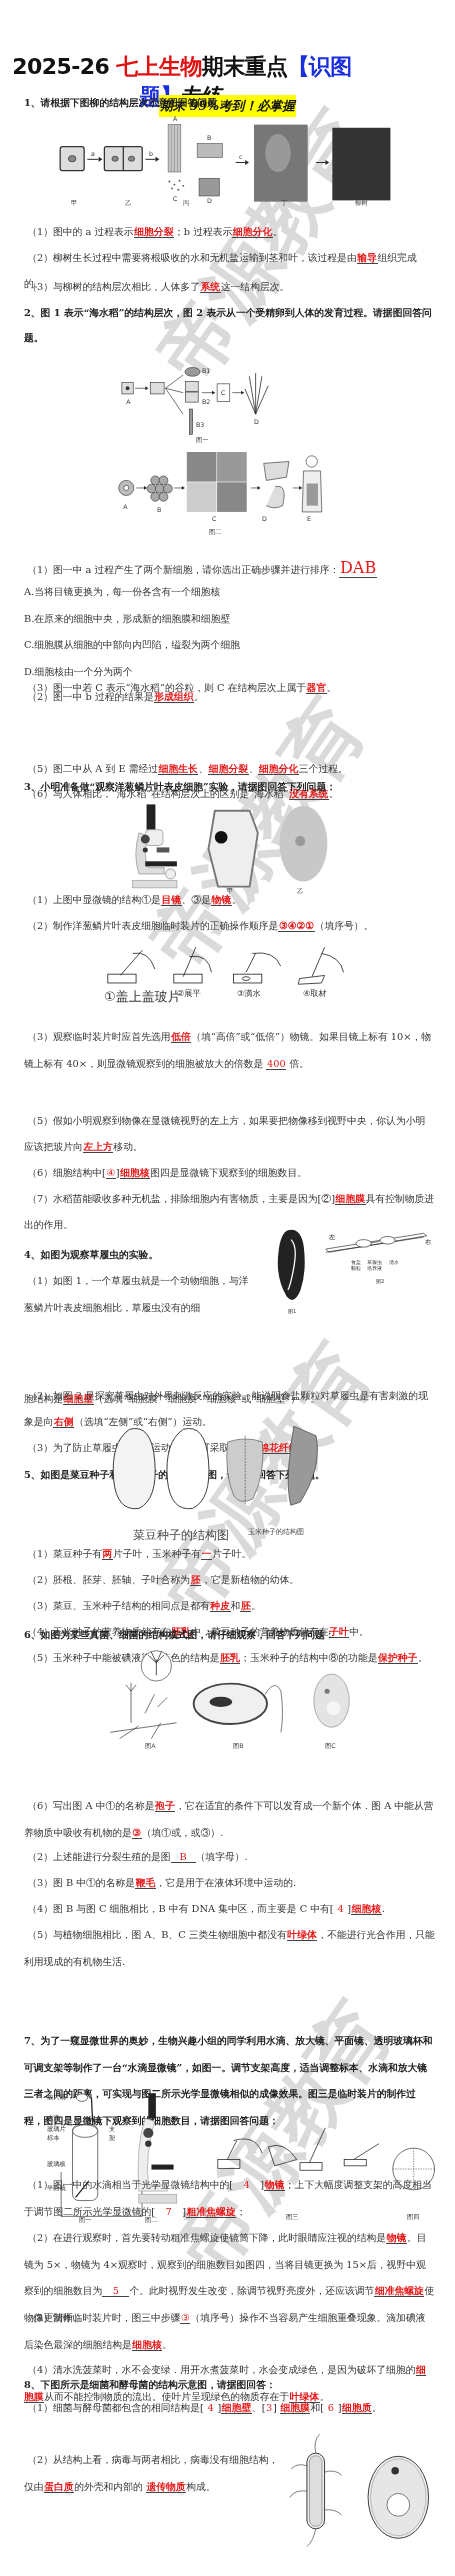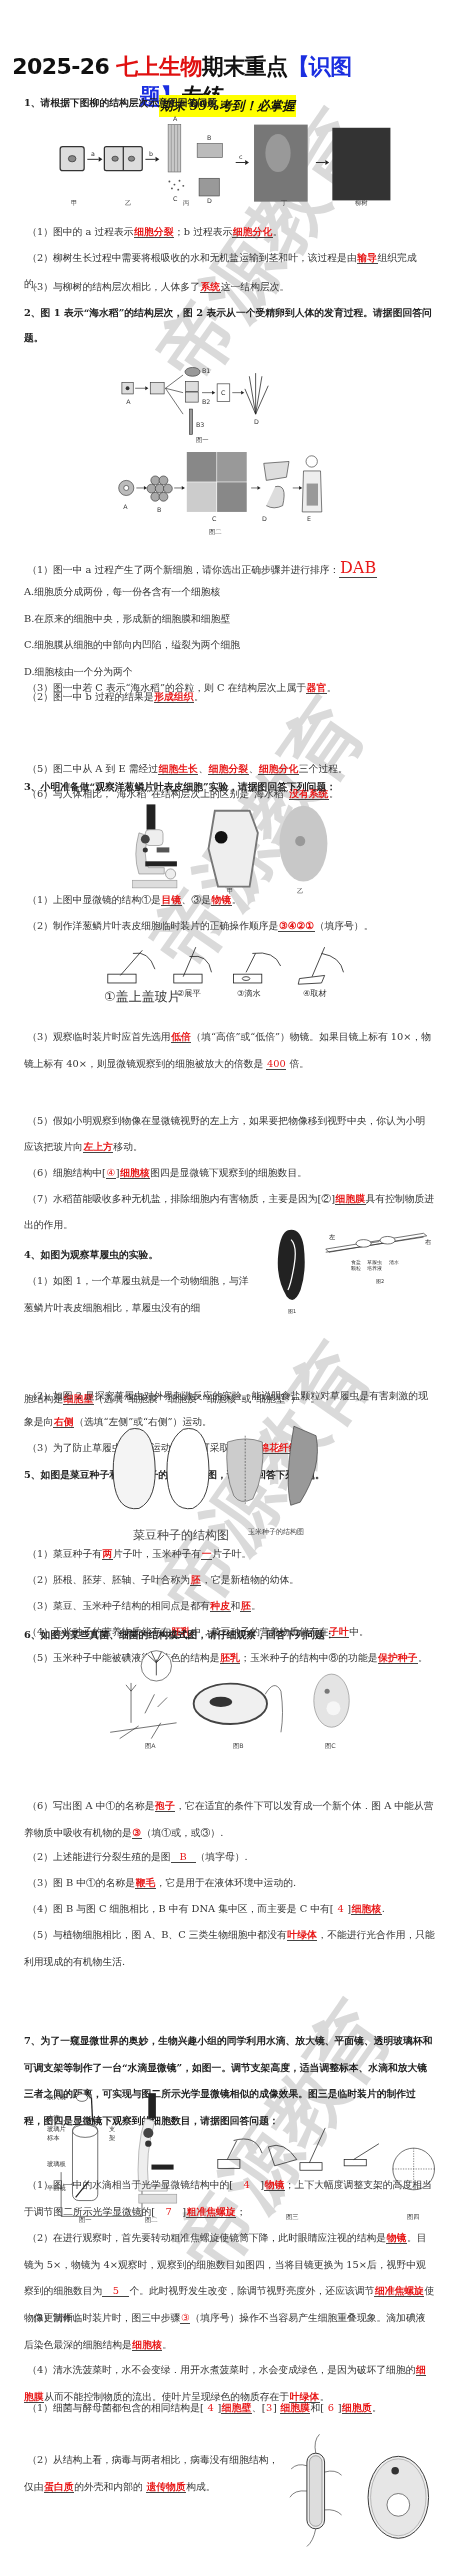--- a/index.html
+++ b/index.html
@@ -169,21 +169,21 @@
     </svg>
     <span class="lbl" style="left:6.3px; top:51px;">A</span>
     <span class="lbl" style="left:40px; top:54px;">B</span>
     <span class="lbl" style="left:95px; top:63px;">C</span>
     <span class="lbl" style="left:145px; top:63px;">D</span>
     <span class="lbl" style="left:190px; top:63px;">E</span>
     <span class="cap" style="left:92px; top:76px;">图二</span>
   </div>
   <div class="p ind" style="top:555px;"><span>（1）图一中 a 过程产生了两个新细胞，请你选出正确步骤并进行排序：</span><span class="ans thin" style="font-size:16px;">DAB</span></div>
   <div class="p" style="top:579px; line-height:26.6px;">
-    <div>A.细胞质分成两份，每一份各含有一个细胞核</div>
+    <div>A.当将目镜更换为，每一份各含有一个细胞核</div>
     <div>B.在原来的细胞中央，形成新的细胞膜和细胞壁</div>
     <div>C.细胞膜从细胞的中部向内凹陷，缢裂为两个细胞</div>
     <div>D.细胞核由一个分为两个</div>
   </div>
   <div class="p ind" style="top:684px;"><span>（2）图一中 b 过程的结果是</span><span class="ans">形成组织</span><span>。</span></div>
 
   <div class="p ind" style="top:673px; top:677px;"></div>
   <div class="p ind" style="top:677px;"></div>
 
   <div class="p ind" style="top:675px;"></div>
@@ -384,20 +384,21 @@
     <span class="cap" style="left:360px; top:123px;">图四</span>
   </div>
 
   <div class="p ind" style="top:2172px; line-height:26.6px;"><span>（1）图一中的水滴相当于光学显微镜结构中的[　</span><span class="ans thin" style="border:none;">4</span><span>　]</span><span class="ans">物镜</span><span>；上下大幅度调整支架的高度相当于调节图二所示光学显微镜的[　</span><span class="ans thin" style="border:none;">7</span><span>　]</span><span class="ans">粗准焦螺旋</span><span>；</span></div>
   <div class="p ind" style="top:2225px; line-height:26.6px;"><span>（2）在进行观察时，首先要转动粗准焦螺旋使镜筒下降，此时眼睛应注视的结构是</span><span class="ans">物镜</span><span>。目镜为 5×，物镜为 4×观察时，观察到的细胞数目如图四，当将目镜更换为 15×后，视野中观察到的细胞数目为</span><span class="ans thin">　5　</span><span>个。此时视野发生改变，除调节视野亮度外，还应该调节</span><span class="ans">细准焦螺旋</span><span>使物像更清晰。</span></div>
   <div class="p ind" style="top:2305px; line-height:26.6px;"><span>（3）制作临时装片时，图三中步骤</span><span class="ans thin">③</span><span>（填序号）操作不当容易产生细胞重叠现象。滴加碘液后染色最深的细胞结构是</span><span class="ans">细胞核</span><span>。</span></div>
   <div class="p ind" style="top:2357px; line-height:26.6px;"><span>（4）清水洗菠菜时，水不会变绿．用开水煮菠菜时，水会变成绿色，是因为破坏了细胞的</span><span class="ans">细胞膜</span><span>从而不能控制物质的流出。使叶片呈现绿色的物质存在于</span><span class="ans">叶绿体</span><span>。</span></div>
 
   <div class="q" style="top:2368px; top:2373px;"></div>
 
+  <div class="q" style="top:2372px;">8、下图所示是细菌和酵母菌的结构示意图，请据图回答：</div>
 
   <div class="p ind" style="top:2395px; line-height:26.6px;"><span>（1）细菌与酵母菌都包含的相同结构是[ </span><span class="ans thin" style="border:none;">4</span><span> ]</span><span class="ans">细胞壁</span><span>、[</span><span class="ans thin" style="border:none;">3</span><span>] </span><span class="ans">细胞膜</span><span>和[ </span><span class="ans thin" style="border:none;">6</span><span> ]</span><span class="ans">细胞质</span><span>。</span></div>
 
   <div class="fig" style="left:288px; top:2434px; width:145px; height:114px;">
     <svg width="145" height="114" viewBox="0 0 230 180">
       <rect x="30" y="30" width="28" height="120" rx="14" fill="#eee" stroke="#333" stroke-width="1.5"></rect>
       <rect x="34" y="34" width="20" height="112" rx="10" fill="#ddd" stroke="#777"></rect>
       <g fill="none" stroke="#333">
           <path d="M30 50 Q15 45 5 55"></path>
           <path d="M30 90 Q10 88 3 100"></path>

